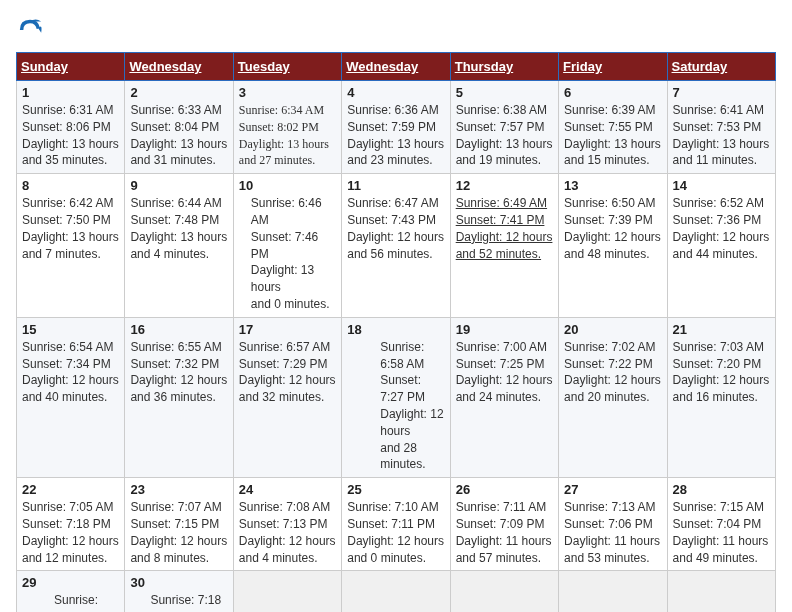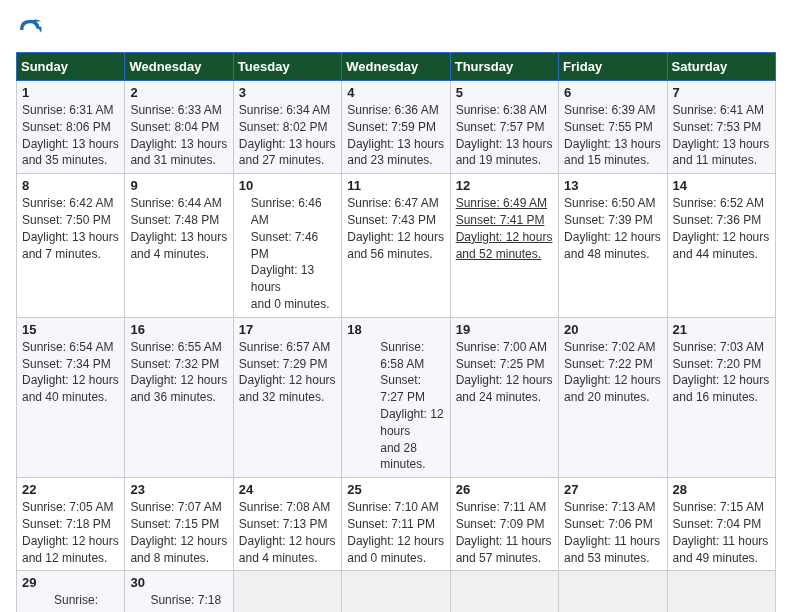--- a/index.html
+++ b/index.html
@@ -51,27 +51,28 @@
     .location {
       font-size: 15px;
       color: #444;
     }
     table {
       width: 100%;
       border-collapse: collapse;
       table-layout: fixed;
     }
     thead th {
-      background-color: #14532d;
+      background-color: #7f1d1d;
       color: #fff;
       font-size: 13px;
       font-weight: bold;
       padding: 6px 4px;
       text-align: left;
       border: 1px solid #2a6bbf;
+      text-decoration: underline;
     }
     tbody td {
       border: 1px solid #ccc;
       vertical-align: top;
       padding: 4px 5px;
       font-size: 10px;
       color: #333;
       height: 80px;
       width: calc(100% / 7);
     }
@@ -141,21 +142,21 @@
           </td>
           <td>
             <span class="day-num">2</span>
             <div class="day-info" style="white-space: pre-line;">Sunrise: 6:33 AM
 Sunset: 8:04 PM
 Daylight: 13 hours
 and 31 minutes.</div>
           </td>
           <td>
             <span class="day-num">3</span>
-            <div class="day-info" style="white-space: pre-line;">Sunrise: 6:34 AM
+            <div class="day-info" style="white-space: pre-line; font-family: Liberation Serif, serif;">Sunrise: 6:34 AM
 Sunset: 8:02 PM
 Daylight: 13 hours
 and 27 minutes.</div>
           </td>
           <td>
             <span class="day-num">4</span>
             <div class="day-info" style="white-space: pre-line;">Sunrise: 6:36 AM
 Sunset: 7:59 PM
 Daylight: 13 hours
 and 23 minutes.</div>

